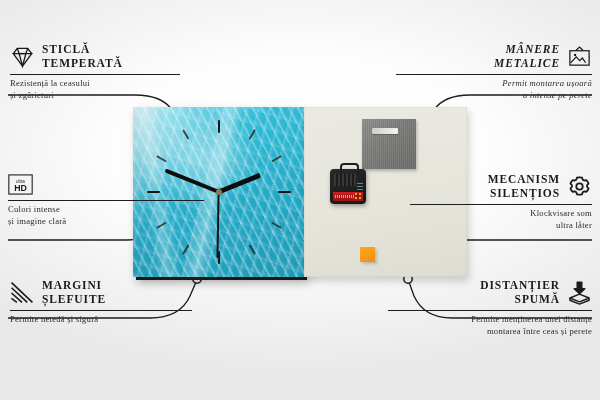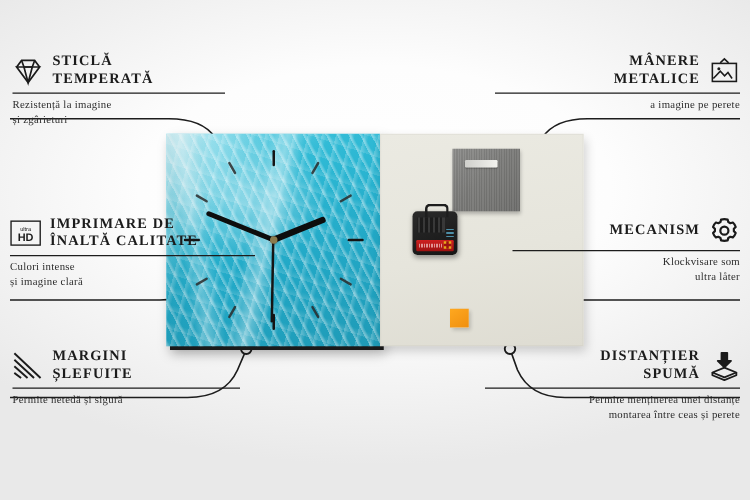--- a/index.html
+++ b/index.html
@@ -220,38 +220,34 @@
         </g>
           </svg>
       </span>
       <div class="co-title">
         <div>STICLĂ</div>
         <div>TEMPERATĂ</div>
       </div>
     </div>
     <div class="co-rule" style="width:170px"></div>
     <div class="co-sub">
-      <div>Rezistență la imagine</div>
+      <div>Rezistență la ceasului</div>
       <div>și zgârieturi</div>
     </div>
   </div>
 
   <div class="callout left" style="left:8px;top:172px;width:220px;">
     <div class="co-head">
       <span class="ic">
         <svg viewBox="0 0 30 26">
           <rect x="1" y="1.5" width="28" height="23" fill="none" stroke="#1b1b1b" stroke-width="1.3"></rect>
           <text x="15" y="11" text-anchor="middle" font-family="Liberation Sans, sans-serif" font-size="5.4" fill="#1b1b1b">ultra</text>
           <text x="15" y="21" text-anchor="middle" font-family="Liberation Sans, sans-serif" font-size="10.5" font-weight="bold" fill="#1b1b1b">HD</text>
         </svg>
       </span>
-      <div class="co-title">
-        <div>IMPRIMARE DE</div>
-        <div>ÎNALTĂ CALITATE</div>
-      </div>
     </div>
     <div class="co-rule" style="width:196px"></div>
     <div class="co-sub">
       <div>Culori intense</div>
       <div>și imagine clară</div>
     </div>
   </div>
 
   <div class="callout left" style="left:10px;top:278px;width:200px;">
     <div class="co-head">
@@ -269,47 +265,49 @@
         <div>MARGINI</div>
         <div>ȘLEFUITE</div>
       </div>
     </div>
     <div class="co-rule" style="width:182px"></div>
     <div class="co-sub">
       <div>Permite netedă și sigură</div>
     </div>
   </div>
 
-  <div class="callout right" style="right:8px;top:42px;width:210px;">
+  <div class="callout right" style="right:8px;top:42px;width:210px;font-style:italic;">
     <div class="co-head">
       <div class="co-title">
         <div>MÂNERE</div>
         <div>METALICE</div>
       </div>
       <span class="ic">
         <svg viewBox="0 0 26 24">
             <g fill="none" stroke="#1b1b1b" stroke-width="1.3">
           <path d="M9.5 5.5 13 2.2l3.5 3.3"></path>
           <rect x="3" y="6" width="20" height="15"></rect>
           <path d="M3.8 18.6 9.6 12.4l3.6 3.9 2.8-2.7 3.4 4.9"></path>
           <circle cx="8.4" cy="10.4" r="1.25" fill="#1b1b1b" stroke="none"></circle>
         </g>
           </svg>
       </span>
     </div>
     <div class="co-rule" style="width:196px;margin-left:auto"></div>
     <div class="co-sub">
-      <div>a imagine pe perete</div>
+      <div>Permit montarea ușoară</div>
+      <div>a intense pe perete</div>
     </div>
   </div>
 
   <div class="callout right" style="right:8px;top:172px;width:200px;">
     <div class="co-head">
       <div class="co-title">
         <div>MECANISM</div>
+        <div>SILENȚIOS</div>
       </div>
       <span class="ic">
         <svg viewBox="0 0 24 24">
             <g fill="none" stroke="#1b1b1b" stroke-width="1.7" stroke-linejoin="round">
           <path d="M12 3.2c.9 0 1.7.1 2.5.3l.5 1.9 1.6.9 1.9-.5c1 .9 1.8 2.1 2.2 3.4l-1.4 1.4v1.8l1.4 1.4c-.4 1.3-1.2 2.5-2.2 3.4l-1.9-.5-1.6.9-.5 1.9c-.8.2-1.6.3-2.5.3s-1.7-.1-2.5-.3l-.5-1.9-1.6-.9-1.9.5c-1-.9-1.8-2.1-2.2-3.4l1.4-1.4v-1.8L3.3 9.2C3.7 7.9 4.5 6.7 5.5 5.8l1.9.5 1.6-.9.5-1.9c.8-.2 1.6-.3 2.5-.3z"></path>
           <circle cx="12" cy="12" r="3.1"></circle>
         </g>
           </svg>
       </span>
     </div>

